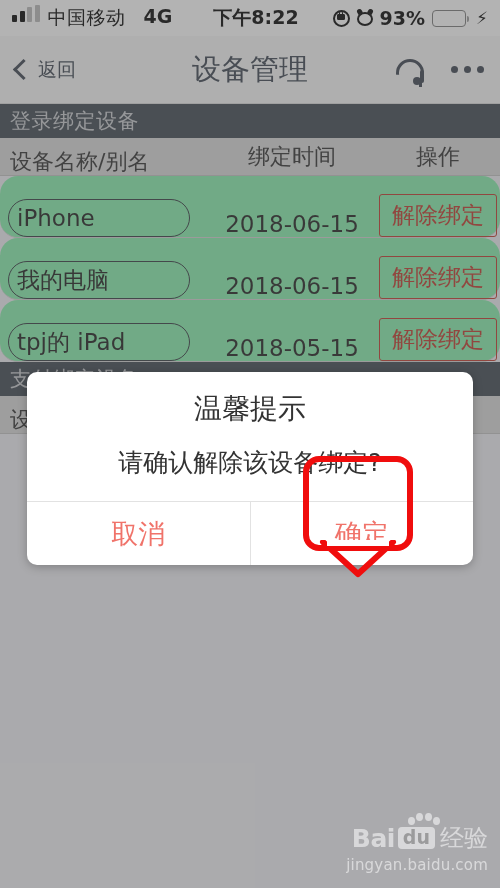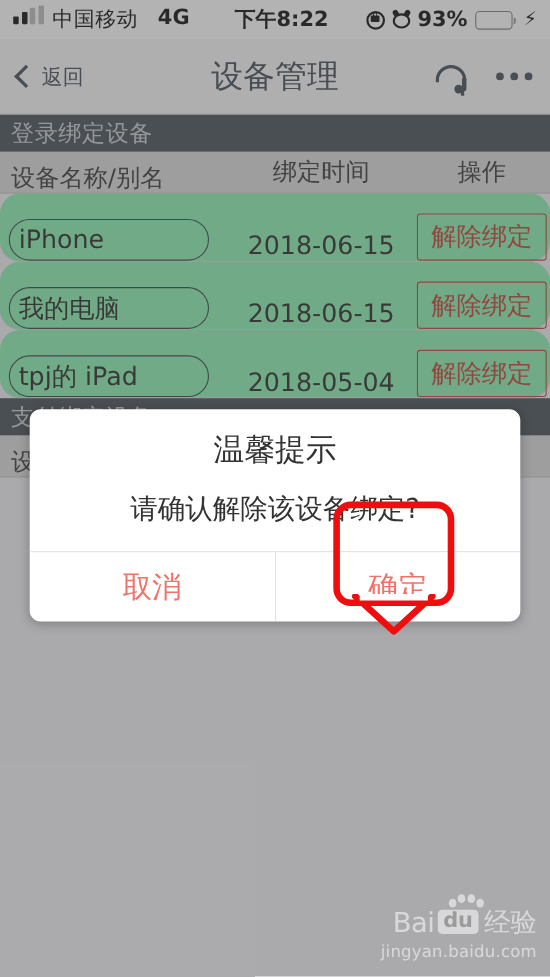--- a/index.html
+++ b/index.html
@@ -271,21 +271,21 @@
     z-index:50;
     text-align:center;
     opacity:0.55;
   }
   .wm-logo {
     display:flex; align-items:center; justify-content:flex-end;
     gap:3px;
     position:relative;
   }
   .wm-bai {
-    font-size:25px; font-weight:normal; color:#ffffff;
+    font-size:25px; font-weight:bold; color:#ffffff;
     font-family:"DejaVu Sans","Liberation Sans",sans-serif;
     letter-spacing:-0.5px;
   }
   .wm-du {
     font-size:19px; font-weight:bold; color:#8f8f8f;
     background:#ffffff;
     border-radius:4px;
     padding:1px 5px 2px;
     line-height:1;
   }
@@ -394,21 +394,21 @@
       <div class="dev-time">2018-06-15</div>
       <div class="dev-act">
         <button class="unbind-btn">解除绑定</button>
       </div>
     </div>
 
     <div class="dev-row">
       <div class="dev-name-cell">
         <input class="dev-input" value="tpj的 iPad" style="">
       </div>
-      <div class="dev-time">2018-05-04</div>
+      <div class="dev-time">2018-05-15</div>
       <div class="dev-act">
         <button class="unbind-btn">解除绑定</button>
       </div>
     </div>
 
     <div class="section-head pay">支付绑定设备</div>
 
     <div class="col-head">
       <div class="c-name">设备名称/别名</div>
       <div class="c-time">绑定时间</div>

